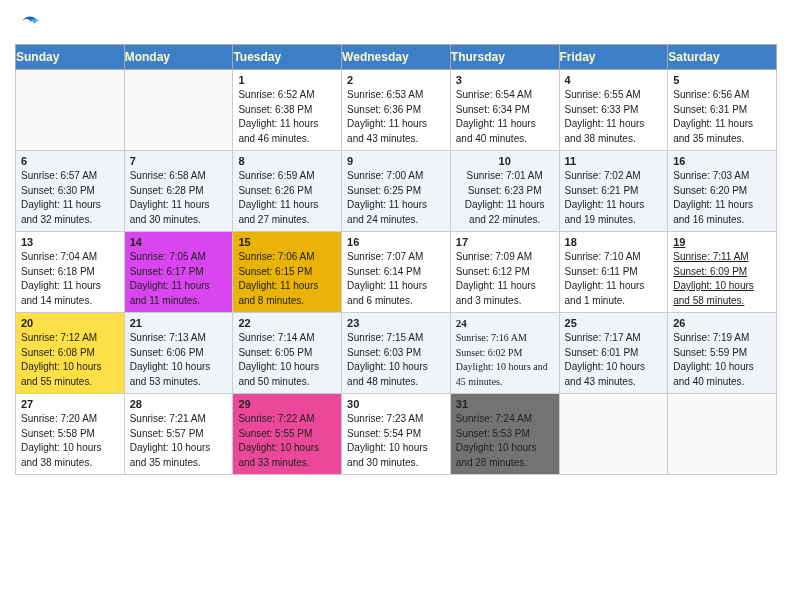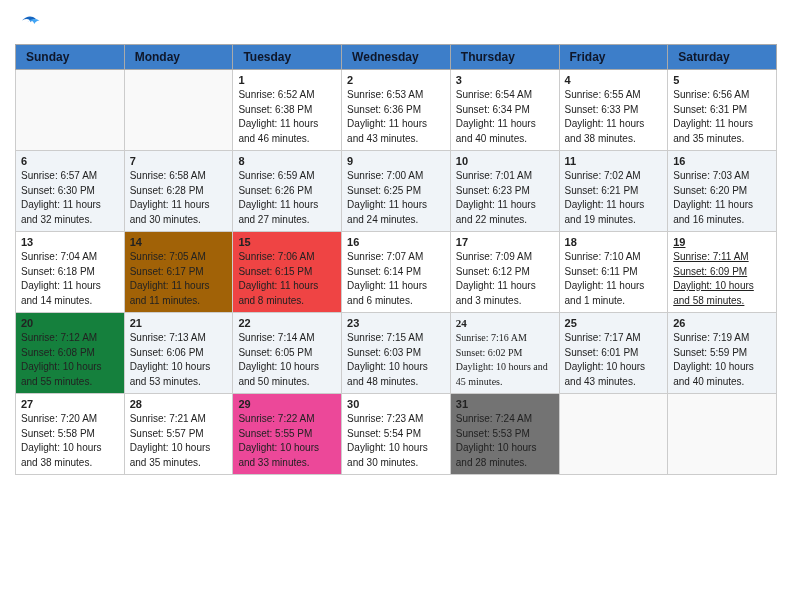--- a/index.html
+++ b/index.html
@@ -43,24 +43,24 @@
       font-size: 14px;
       color: #444;
     }
     .calendar {
       width: 100%;
       border-collapse: collapse;
       border: 1px solid #bbb;
     }
     .calendar th {
       background: #3d7ec9;
-      color: #0f172a;
+      color: #fef9c3;
       font-size: 12px;
       font-weight: bold;
-      padding: 5px 10px;
+      padding: 5px 0;
       text-align: left;
       border: 1px solid #aaa;
     }
     .calendar td {
       vertical-align: top;
       border: 1px solid #ccc;
       padding: 4px 5px;
       font-size: 9.5px;
       color: #222;
       width: calc(100% / 7);
@@ -158,43 +158,43 @@
             <div class="day-info">Sunrise: 6:58 AM<br>Sunset: 6:28 PM<br>Daylight: 11 hours and 30 minutes.</div>
           </td>
           <td style="background: rgb(240, 244, 248);">
             <span class="day-num">8</span>
             <div class="day-info">Sunrise: 6:59 AM<br>Sunset: 6:26 PM<br>Daylight: 11 hours and 27 minutes.</div>
           </td>
           <td style="background: rgb(240, 244, 248);">
             <span class="day-num">9</span>
             <div class="day-info">Sunrise: 7:00 AM<br>Sunset: 6:25 PM<br>Daylight: 11 hours and 24 minutes.</div>
           </td>
-          <td style="background: rgb(240, 244, 248);">
+          <td style="background: rgb(240, 244, 248); text-align: center;">
             <span class="day-num">10</span>
             <div class="day-info">Sunrise: 7:01 AM<br>Sunset: 6:23 PM<br>Daylight: 11 hours and 22 minutes.</div>
           </td>
           <td style="background: rgb(240, 244, 248);">
             <span class="day-num">11</span>
             <div class="day-info">Sunrise: 7:02 AM<br>Sunset: 6:21 PM<br>Daylight: 11 hours and 19 minutes.</div>
           </td>
           <td style="background: rgb(240, 244, 248);">
             <span class="day-num">16</span>
             <div class="day-info">Sunrise: 7:03 AM<br>Sunset: 6:20 PM<br>Daylight: 11 hours and 16 minutes.</div>
           </td>
         </tr>
         <tr>
           <td style="background: rgb(255, 255, 255);">
             <span class="day-num">13</span>
             <div class="day-info">Sunrise: 7:04 AM<br>Sunset: 6:18 PM<br>Daylight: 11 hours and 14 minutes.</div>
           </td>
-          <td style="background: #a16207;">
+          <td style="background: #d946ef;">
             <span class="day-num">14</span>
             <div class="day-info">Sunrise: 7:05 AM<br>Sunset: 6:17 PM<br>Daylight: 11 hours and 11 minutes.</div>
           </td>
-          <td style="background: #ef4444;">
+          <td style="background: #eab308;">
             <span class="day-num">15</span>
             <div class="day-info">Sunrise: 7:06 AM<br>Sunset: 6:15 PM<br>Daylight: 11 hours and 8 minutes.</div>
           </td>
           <td style="background: rgb(255, 255, 255);">
             <span class="day-num">16</span>
             <div class="day-info">Sunrise: 7:07 AM<br>Sunset: 6:14 PM<br>Daylight: 11 hours and 6 minutes.</div>
           </td>
           <td style="background: rgb(255, 255, 255);">
             <span class="day-num">17</span>
             <div class="day-info">Sunrise: 7:09 AM<br>Sunset: 6:12 PM<br>Daylight: 11 hours and 3 minutes.</div>
@@ -202,21 +202,21 @@
           <td style="background: rgb(255, 255, 255);">
             <span class="day-num">18</span>
             <div class="day-info">Sunrise: 7:10 AM<br>Sunset: 6:11 PM<br>Daylight: 11 hours and 1 minute.</div>
           </td>
           <td style="background: rgb(255, 255, 255); text-decoration: underline;">
             <span class="day-num">19</span>
             <div class="day-info">Sunrise: 7:11 AM<br>Sunset: 6:09 PM<br>Daylight: 10 hours and 58 minutes.</div>
           </td>
         </tr>
         <tr>
-          <td style="background: #15803d;">
+          <td style="background: #fde047;">
             <span class="day-num">20</span>
             <div class="day-info">Sunrise: 7:12 AM<br>Sunset: 6:08 PM<br>Daylight: 10 hours and 55 minutes.</div>
           </td>
           <td style="background: rgb(240, 244, 248);">
             <span class="day-num">21</span>
             <div class="day-info">Sunrise: 7:13 AM<br>Sunset: 6:06 PM<br>Daylight: 10 hours and 53 minutes.</div>
           </td>
           <td style="background: rgb(240, 244, 248);">
             <span class="day-num">22</span>
             <div class="day-info">Sunrise: 7:14 AM<br>Sunset: 6:05 PM<br>Daylight: 10 hours and 50 minutes.</div>

